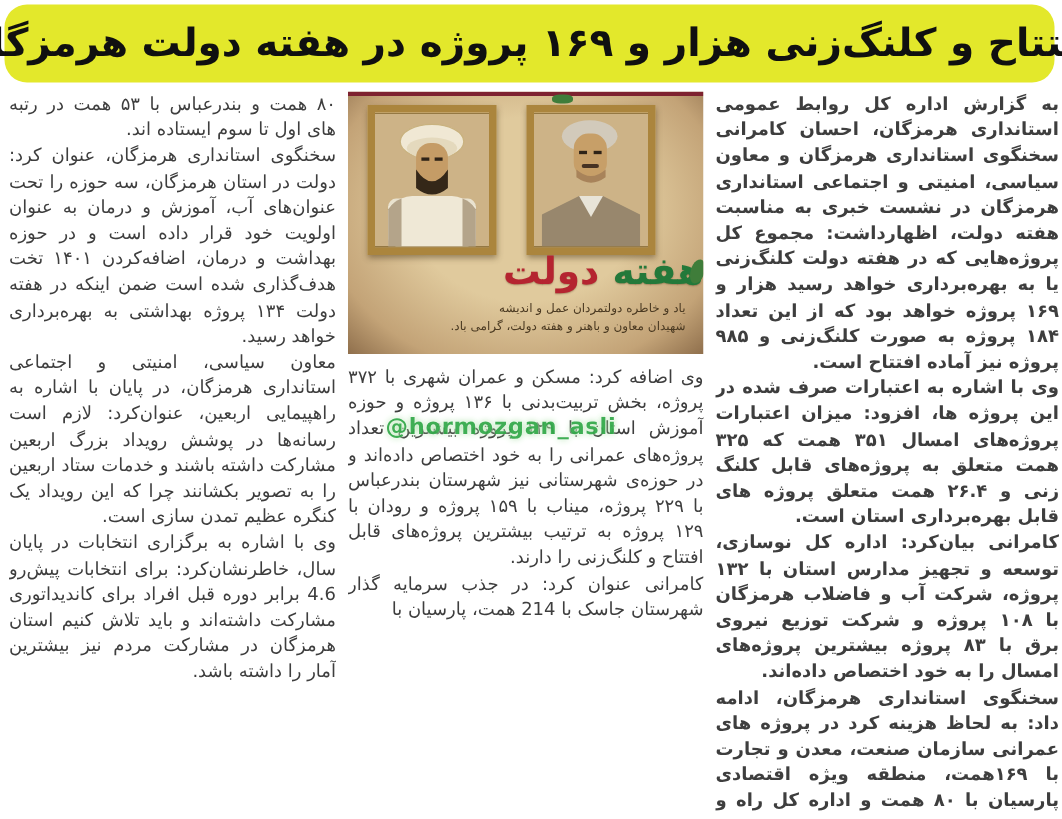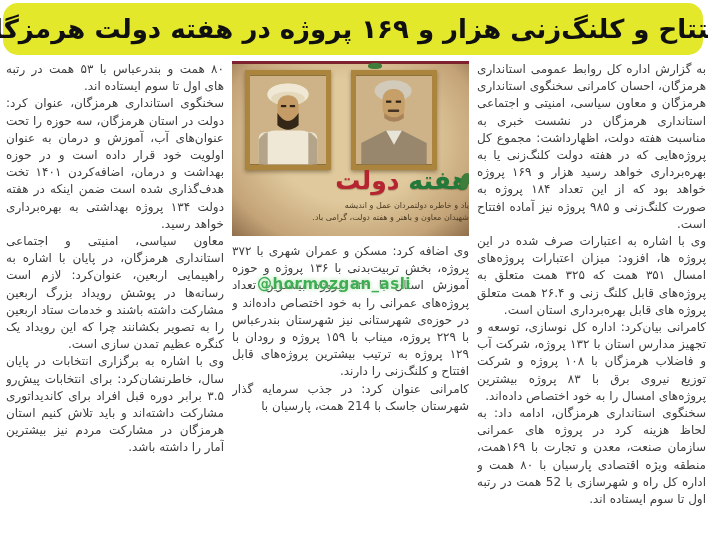--- a/index.html
+++ b/index.html
@@ -12,42 +12,42 @@
             display:flex; align-items:center; justify-content:center; }
   .banner .headline { margin:0; direction:rtl; font-size:26px; font-weight:bold;
             color:#101010; letter-spacing:0; white-space:nowrap; }
 
   
   .cols { position:absolute; top:61px; left:2px; width:704px; height:483px;
           direction:rtl; display:flex; gap:8px; }
   .col { text-align:justify; text-align-last:right; font-size:12px; line-height:17.2px;
          color:#3e3e3e; overflow:hidden; }
   .col p { margin:0; }
-  .col-right { width:229px; }
+  .col-right { width:229px;font-weight:bold; }
   .col-mid   { width:237px; }
   .col-left  { width:218px; }
 
   
   .poster { position:relative; width:237px; height:175px; margin-bottom:7px;
             direction:ltr; overflow:hidden;
             background:radial-gradient(ellipse at 50% 45%, #e0ca9d 45%, #c3a377 80%, #8f6f4c 100%); }
   .poster-top-strip { position:absolute; top:0; left:0; right:0; height:3px; background:#7e2230; }
   .frame { position:absolute; top:9px; width:86px; height:100px;
            border:5px solid #ab853d; box-sizing:border-box;
            box-shadow: inset 0 0 0 2px #7c5f28, 0 2px 4px rgba(60,40,10,.45);
            background:#d6bd90; }
   .frame-l { left:13px; }
   .frame-r { left:119px; }
   .frame svg { display:block; width:100%; height:100%; }
   .calli { position:absolute; top:106px; left:0; right:0; text-align:center;
            direction:rtl; font-weight:bold; font-size:25px; line-height:28px;
            text-shadow:0 1px 1px rgba(80,50,20,.35); }
   .calli .w1 { color:#23793a; }
   .calli .w2 { color:#b52430; }
-  .cap { position:absolute; left:0; right:0; text-align:center; direction:rtl;
+  .cap { position:absolute; left:0; right:12px; text-align:center; direction:rtl;
          font-size:8px; line-height:11px; color:#4b3a22; }
   .cap1 { top:139px; }
   .cap2 { top:151px; }
   .leaf { position:absolute; background:#3f7d3a; border-radius:70% 30% 70% 30%; }
   .leaf-r { width:10px; height:16px; left:228px; top:112px; }
   .leaf-t { width:14px; height:6px;  left:136px; top:2px; border-radius:40%; }
 
   
   .watermark { position:absolute; left:257px; top:275px; direction:ltr;
                font-size:15px; font-weight:bold; letter-spacing:.5px;
@@ -122,20 +122,20 @@
       </div>
 
       <p>وی اضافه کرد: مسکن و عمران شهری با ۳۷۲ پروژه، بخش تربیت‌بدنی با ۱۳۶ پروژه و حوزه آموزش استان با ۱۲۹ پروژه بیشترین تعداد پروژه‌های عمرانی را به خود اختصاص داده‌اند و در حوزه‌ی شهرستانی نیز شهرستان بندرعباس با ۲۲۹ پروژه، میناب با ۱۵۹ پروژه و رودان با ۱۲۹ پروژه به ترتیب بیشترین پروژه‌های قابل افتتاح و کلنگ‌زنی را دارند.</p>
       <p>کامرانی عنوان کرد: در جذب سرمایه گذار شهرستان جاسک با 214 همت، پارسیان با</p>
     </div>
 
     <div class="col col-left">
       <p>۸۰ همت و بندرعباس با ۵۳ همت در رتبه های اول تا سوم ایستاده اند.</p>
       <p>سخنگوی استانداری هرمزگان، عنوان کرد: دولت در استان هرمزگان، سه حوزه را تحت عنوان‌های آب، آموزش و درمان به عنوان اولویت خود قرار داده است و در حوزه بهداشت و درمان، اضافه‌کردن ۱۴۰۱ تخت هدف‌گذاری شده است ضمن اینکه در هفته دولت ۱۳۴ پروژه بهداشتی به بهره‌برداری خواهد رسید.</p>
       <p>معاون سیاسی، امنیتی و اجتماعی استانداری هرمزگان، در پایان با اشاره به راهپیمایی اربعین، عنوان‌کرد: لازم است رسانه‌ها در پوشش رویداد بزرگ اربعین مشارکت داشته باشند و خدمات ستاد اربعین را به تصویر بکشانند چرا که این رویداد یک کنگره عظیم تمدن سازی است.</p>
-      <p>وی با اشاره به برگزاری انتخابات در پایان سال، خاطرنشان‌کرد: برای انتخابات پیش‌رو ۳.۵ برابر دوره قبل افراد برای کاندیداتوری مشارکت داشته‌اند و باید تلاش کنیم استان هرمزگان در مشارکت مردم نیز بیشترین آمار را داشته باشد.</p>
+      <p>وی با اشاره به برگزاری انتخابات در پایان سال، خاطرنشان‌کرد: برای انتخابات پیش‌رو 4.6 برابر دوره قبل افراد برای کاندیداتوری مشارکت داشته‌اند و باید تلاش کنیم استان هرمزگان در مشارکت مردم نیز بیشترین آمار را داشته باشد.</p>
     </div>
 
   </div>
 
   <div class="watermark">@hormozgan_asli</div>
 
 </div>
 
 </body></html>

